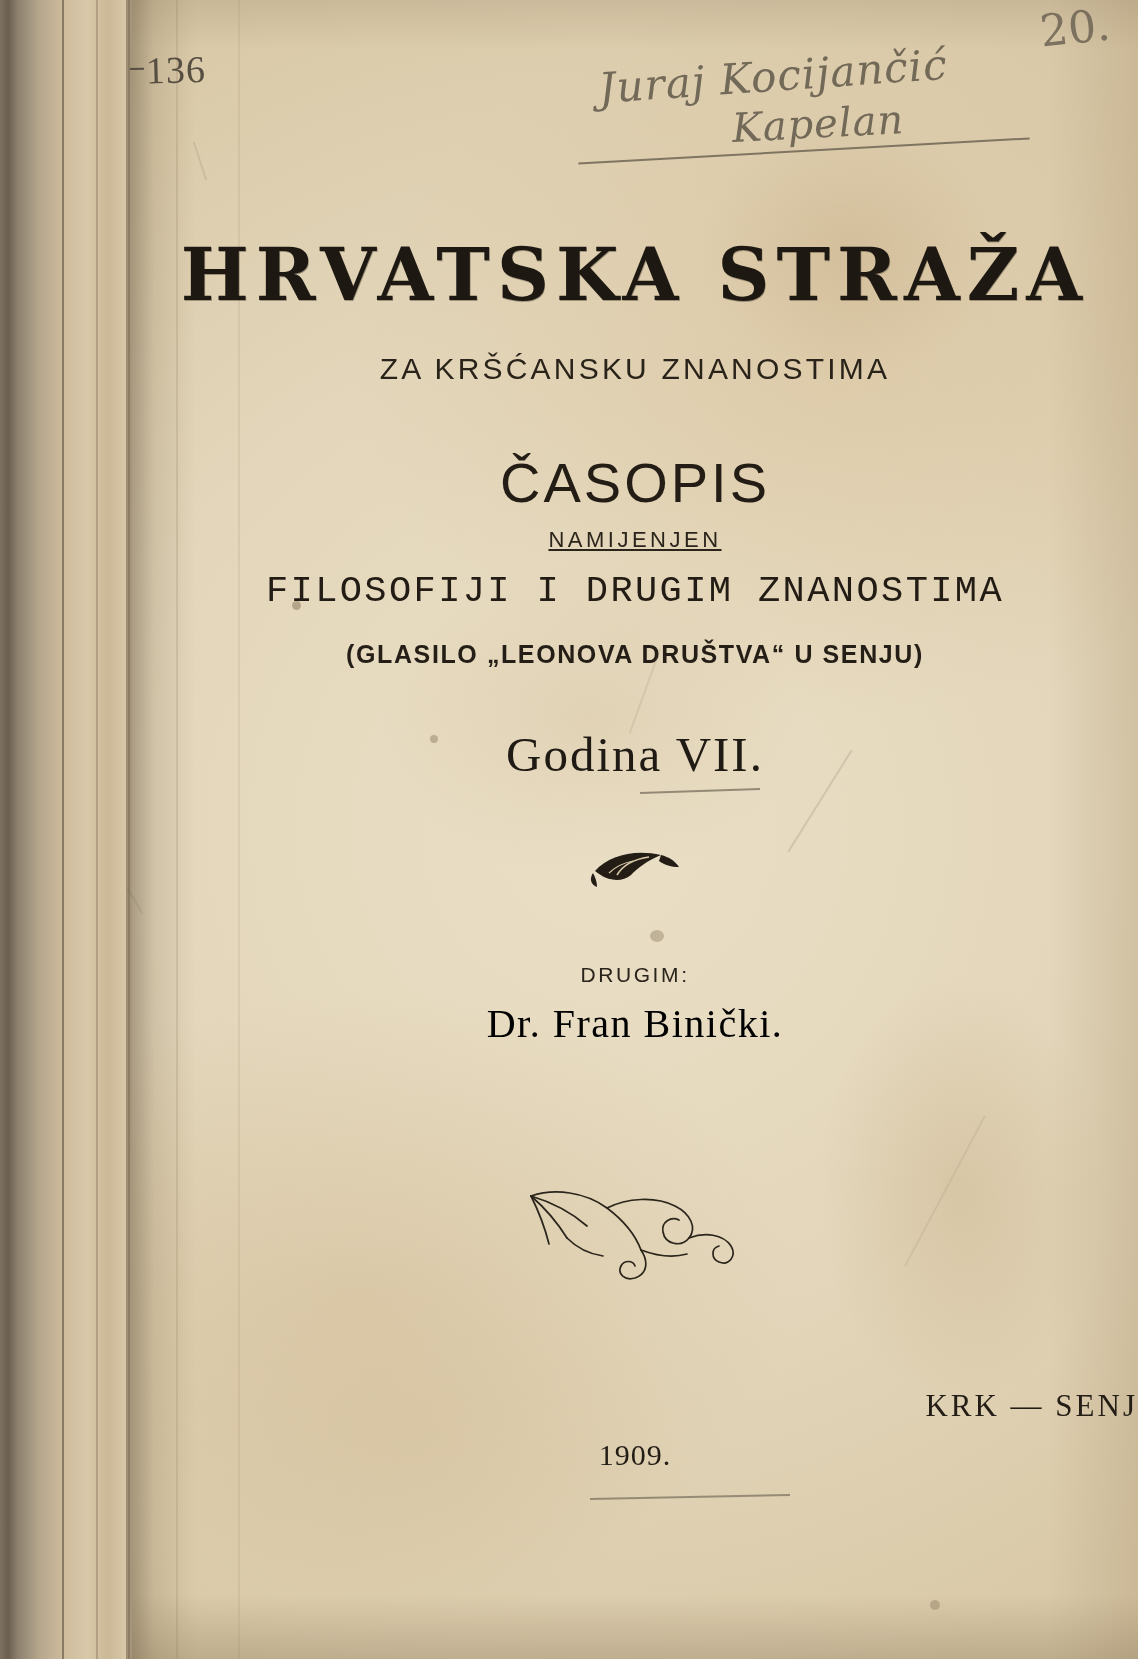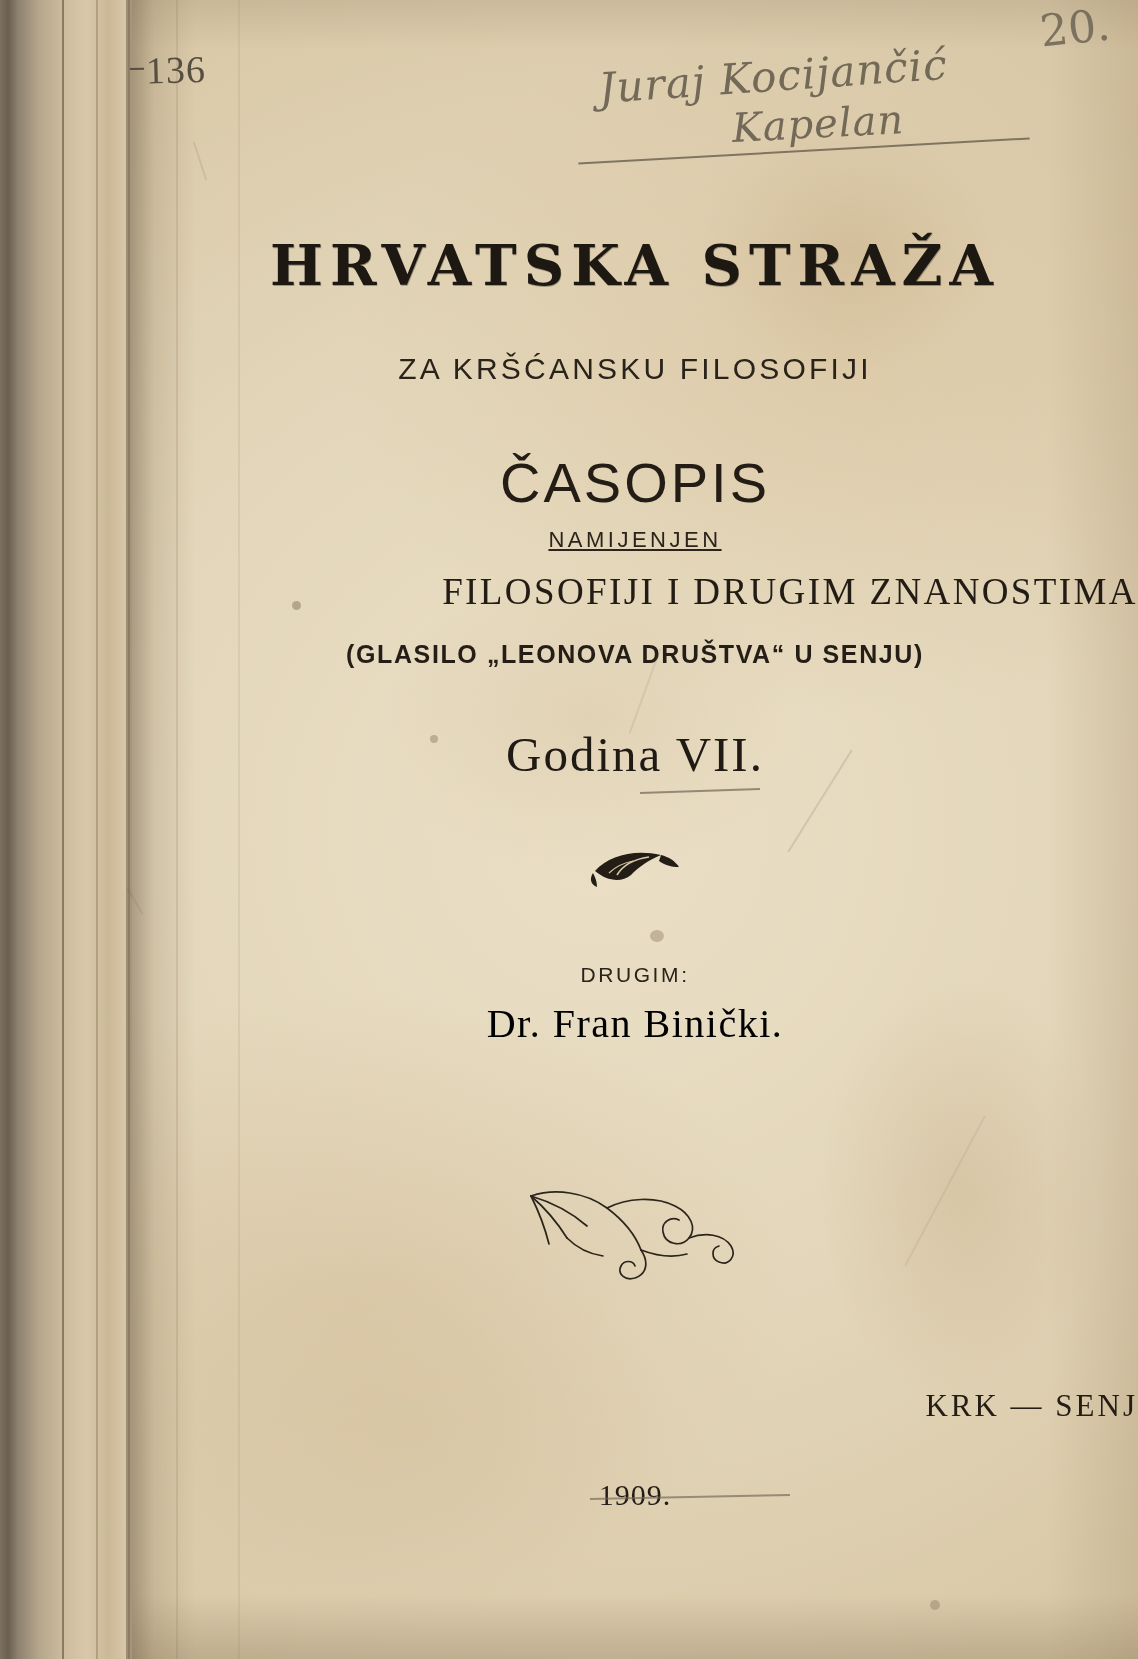--- a/index.html
+++ b/index.html
@@ -82,21 +82,21 @@
     color: #211c16;
   }
 
   .main-title {
     position: absolute;
     left: 0; top: 232px;
     width: 1006px;
     text-align: center;
     font-family: "DejaVu Serif", serif;
     font-weight: 700;
-    font-size: 56px;
+    font-size: 72px;
     letter-spacing: 7px;
     color: #1d1812;
     white-space: nowrap;
     text-shadow: 0.6px 0.6px 0 rgba(40,32,22,0.35);
   }
 
   .subtitle {
     position: absolute;
     left: 0; top: 352px;
     width: 1006px;
@@ -129,22 +129,22 @@
     font-size: 22px;
     letter-spacing: 3.5px;
     color: #2b241b;
     text-decoration: underline;
   }
 
   .filosofiji {
     position: absolute;
     left: 0; top: 570px;
     width: 1006px;
-    text-align: right;
-    font-family: Liberation Serif, serif;
+    text-align: center;
+    font-family: Liberation Mono, monospace;
     font-size: 37px;
     letter-spacing: 2.4px;
     color: #221c15;
   }
 
   .glasilo {
     position: absolute;
     left: 0; top: 640px;
     width: 1006px;
     text-align: center;
@@ -217,21 +217,20 @@
 
   .year {
     position: absolute;
     left: 0; top: 1438px;
     width: 1006px;
     text-align: center;
     font-family: "Liberation Serif", serif;
     font-size: 30px;
     letter-spacing: 1px;
     color: #231d16;
-    margin-top: 40px;
   }
   .call-number {
     position: absolute;
     left: 130px; top: 48px;
     font-family: "Liberation Serif", serif;
     font-size: 38px;
     color: #55four;
     color: #564e41;
     letter-spacing: 1px;
     transform: rotate(-1.5deg);
@@ -329,21 +328,21 @@
   <div class="gutter-line" style="left:176px; background:rgba(150,128,95,0.22);"></div>
   <div class="gutter-line" style="left:238px; background:rgba(160,138,103,0.16);"></div>
 
   <div class="stain" style="left:132px; top:-40px; width:1006px; height:90px; border-radius:0; background:linear-gradient(to bottom, rgba(120,100,72,0.30), rgba(120,100,72,0));"></div>
   <div class="stain" style="left:132px; top:1595px; width:1006px; height:64px; border-radius:0; background:linear-gradient(to top, rgba(120,100,72,0.28), rgba(120,100,72,0));"></div>
 
   <div class="title-block">
 
     <div class="main-title">HRVATSKA STRAŽA</div>
 
-    <div class="subtitle">ZA KRŠĆANSKU FILOSOFIJI</div>
+    <div class="subtitle">ZA KRŠĆANSKU ZNANOSTIMA</div>
 
     <div class="casopis">ČASOPIS</div>
 
     <div class="namijenjen">NAMIJENJEN</div>
 
     <div class="filosofiji">FILOSOFIJI I DRUGIM ZNANOSTIMA</div>
 
     <div class="glasilo">(GLASILO „LEONOVA DRUŠTVA“ U SENJU)</div>
 
     <div class="godina">Godina VII.</div>

